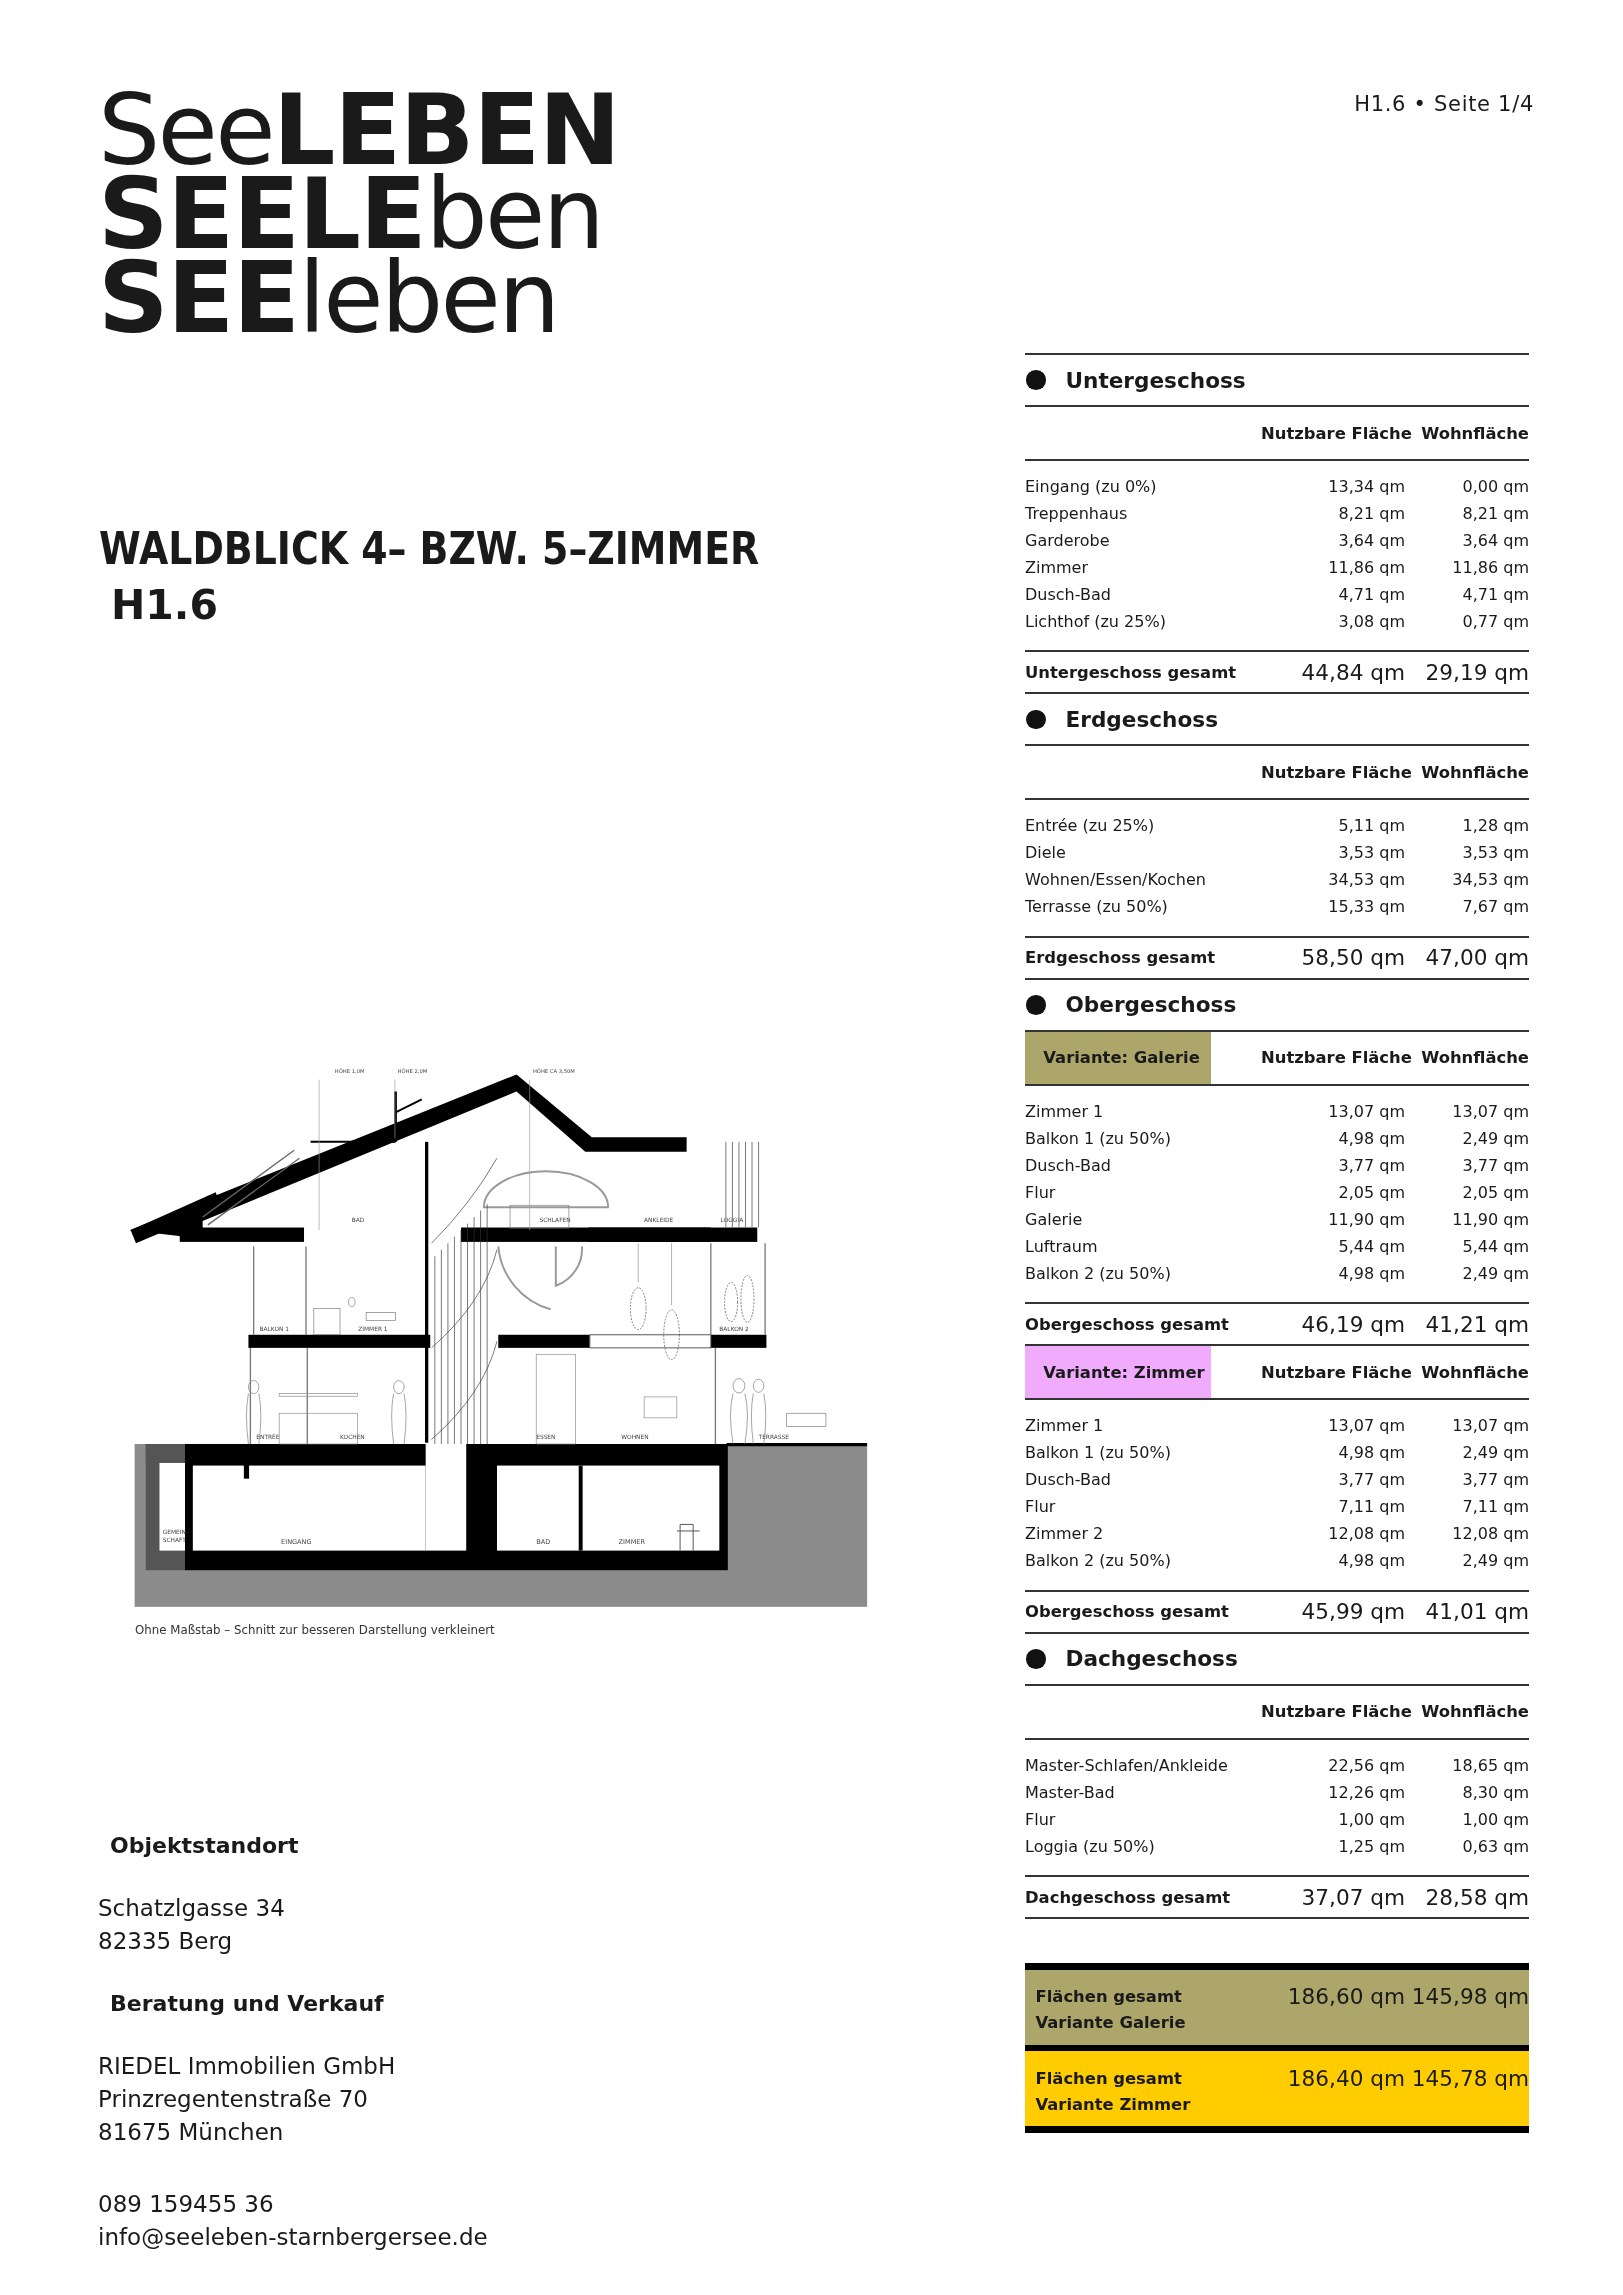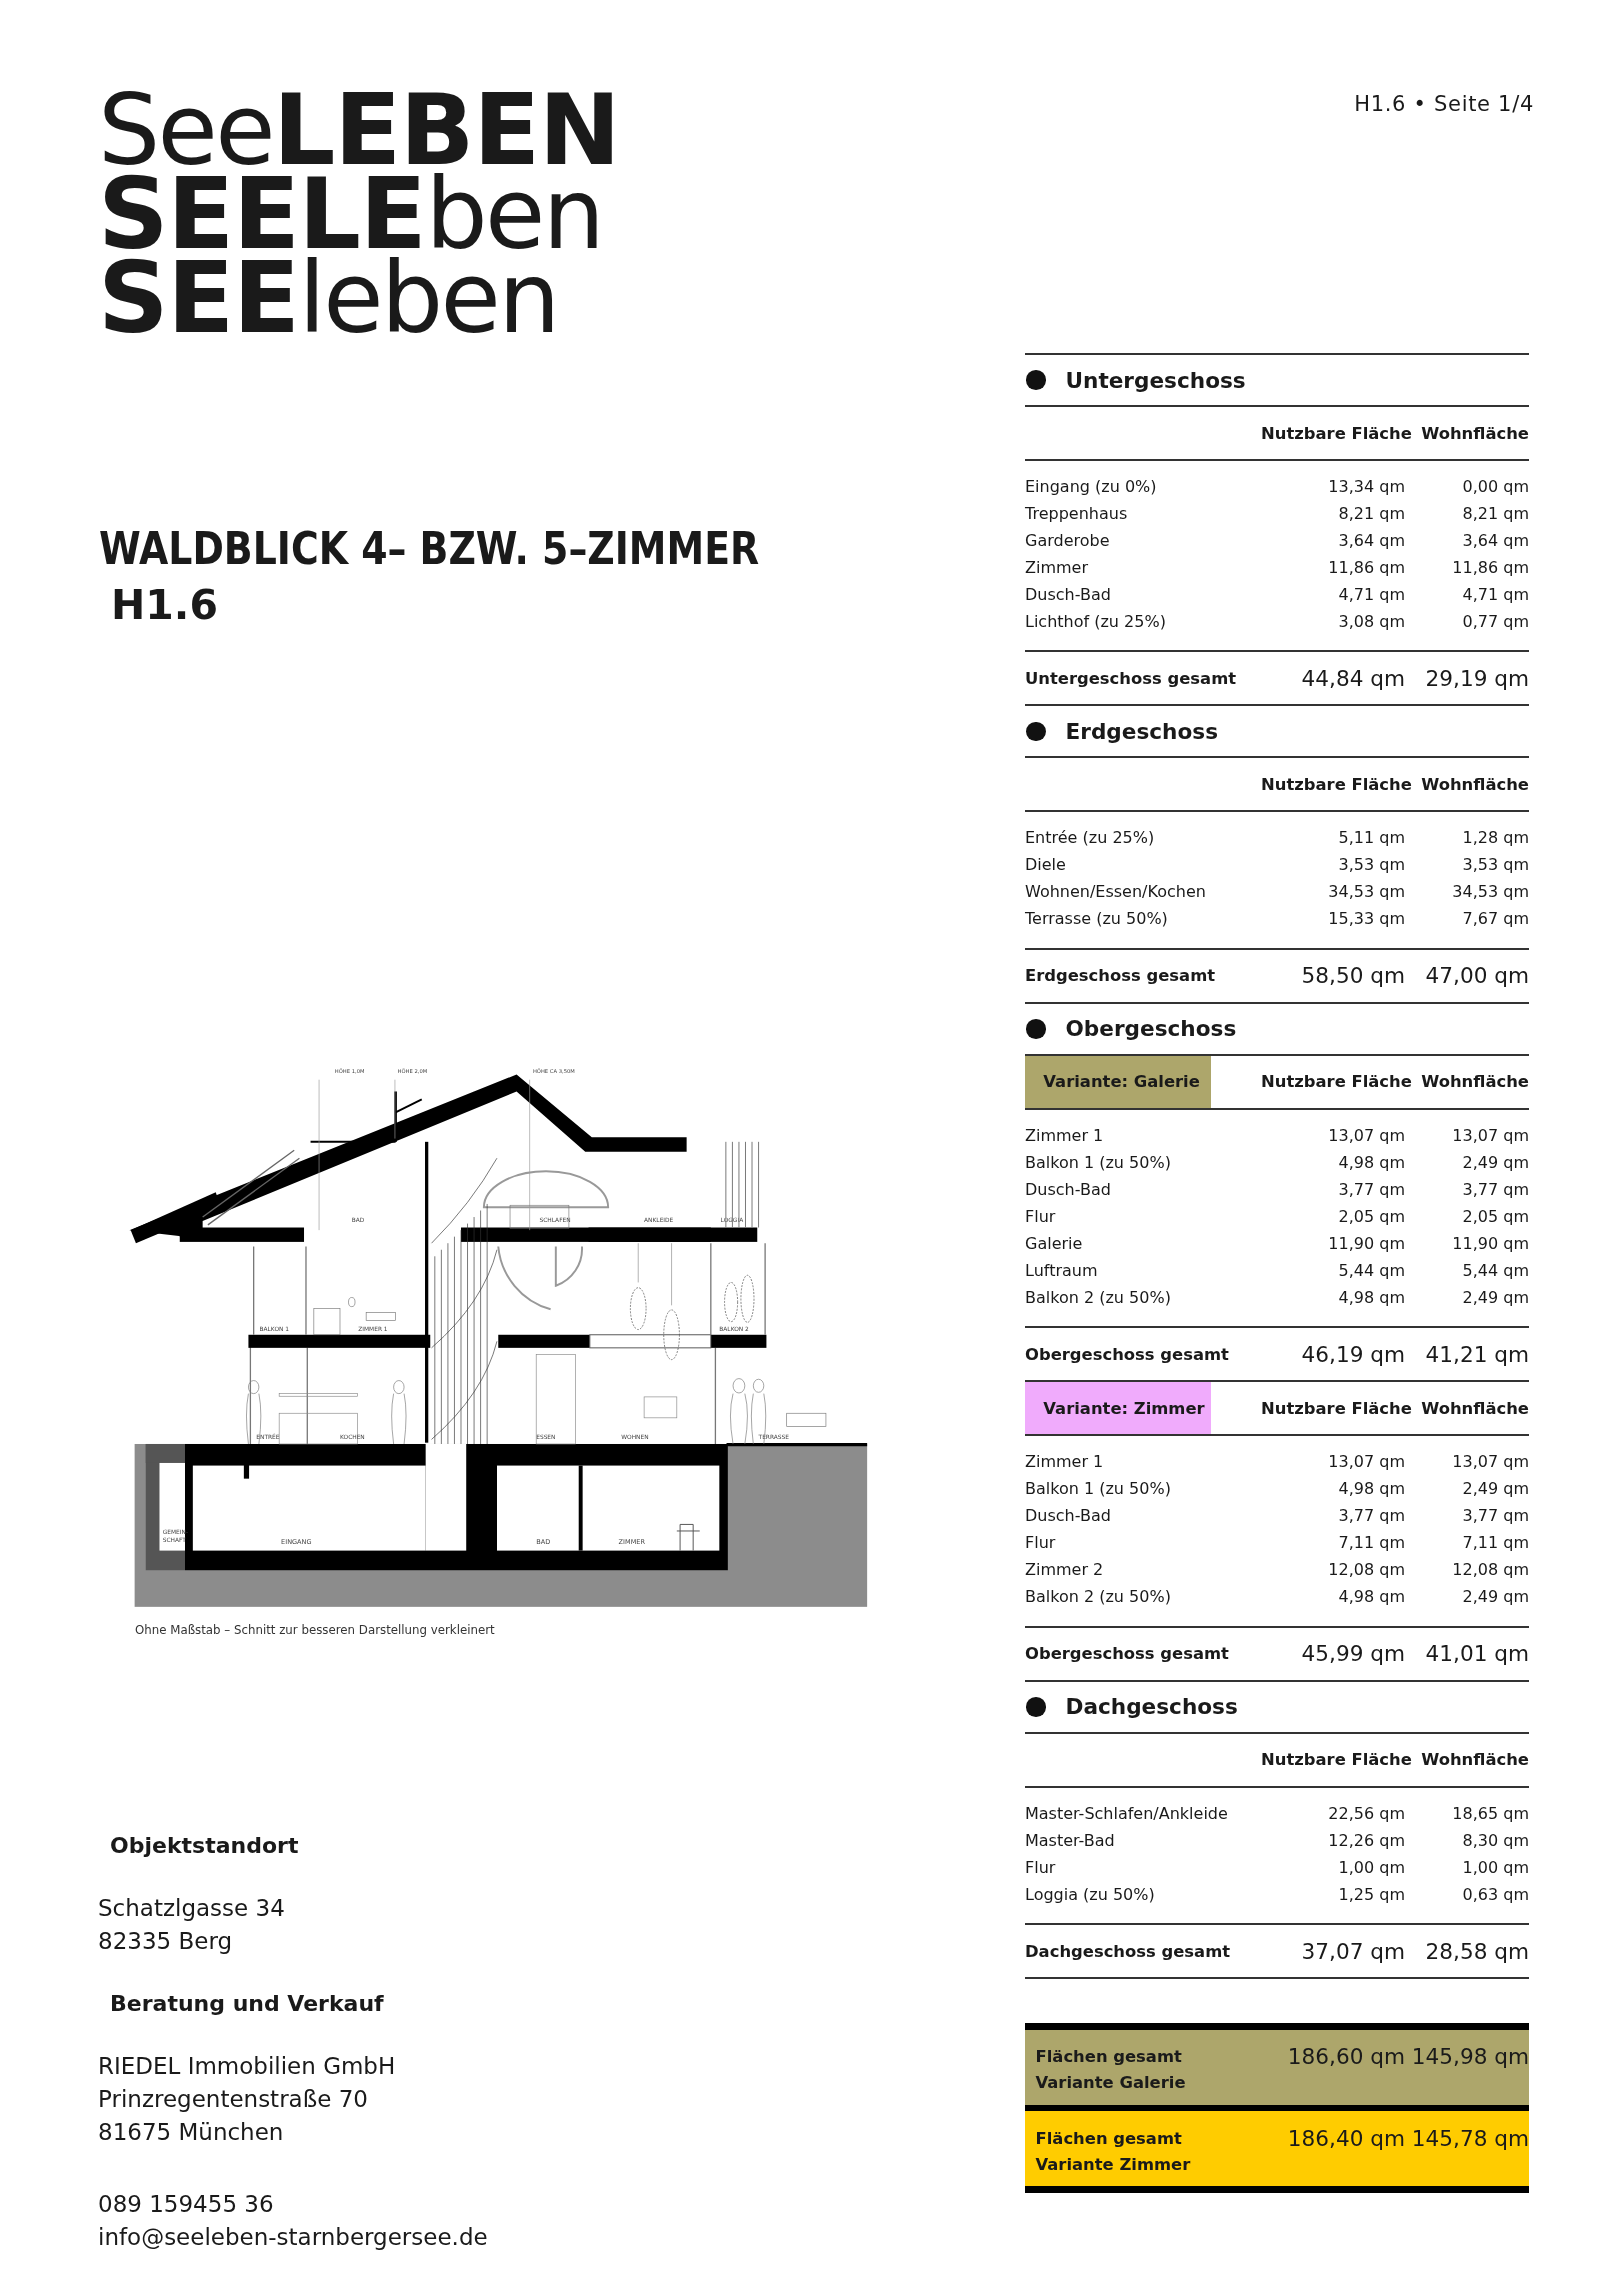--- a/index.html
+++ b/index.html
@@ -37,21 +37,21 @@
   .bullet { width: 19.6px; height: 19.6px; border-radius: 50%; background: #111; margin-right: 19.6px; margin-left: 1.3px; }
   .col-head { height: 52px; display: flex; align-items: center; font-size: 16.4px; font-weight: bold; }
   .col-head .label { flex: 1; height: 100%; display: flex; align-items: center; }
   .col-head .label.variant { flex: 0 0 186px; padding-left: 18.3px; box-sizing: border-box; }
   .col-head .spacer { flex: 1; }
   .c1 { width: 144px; text-align: right; white-space: nowrap; }
   .c2 { width: 124px; text-align: right; white-space: nowrap; }
   .rows { padding: 11.8px 0 15.7px 0; }
   .row { display: flex; font-size: 16px; line-height: 27px; white-space: nowrap; }
   .row .name { flex: 1; }
-  .total { height: 52px; display: flex; align-items: center; }
+  .total { height: 40px; display: flex; align-items: center; }
   .total .name { flex: 1; font-size: 16.4px; font-weight: bold; }
   .total .c1, .total .c2 { font-size: 21.6px; }
 
   .grand { margin-top: 44px; }
   .grand-bar { height: 6.5px; background: #000; }
   .grand-row { height: 75px; display: flex; align-items: flex-start; padding-top: 14.4px; box-sizing: border-box; }
   .grand-row .name { flex: 1; padding-left: 10.5px; font-size: 16.4px; font-weight: bold; line-height: 26px; }
   .grand-row .c1, .grand-row .c2 { font-size: 21.6px; line-height: 26px; }
 </style>
 </head>

